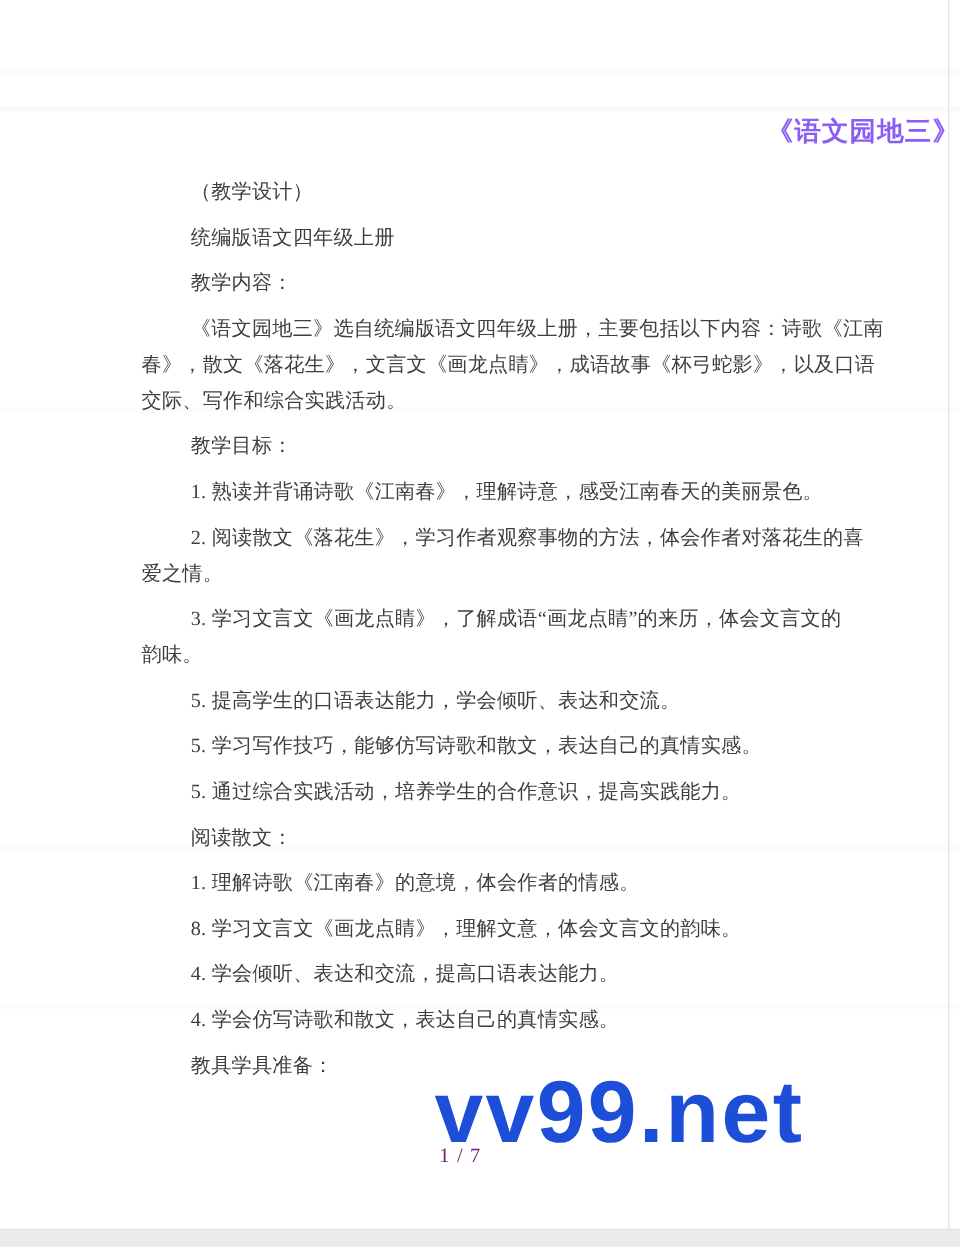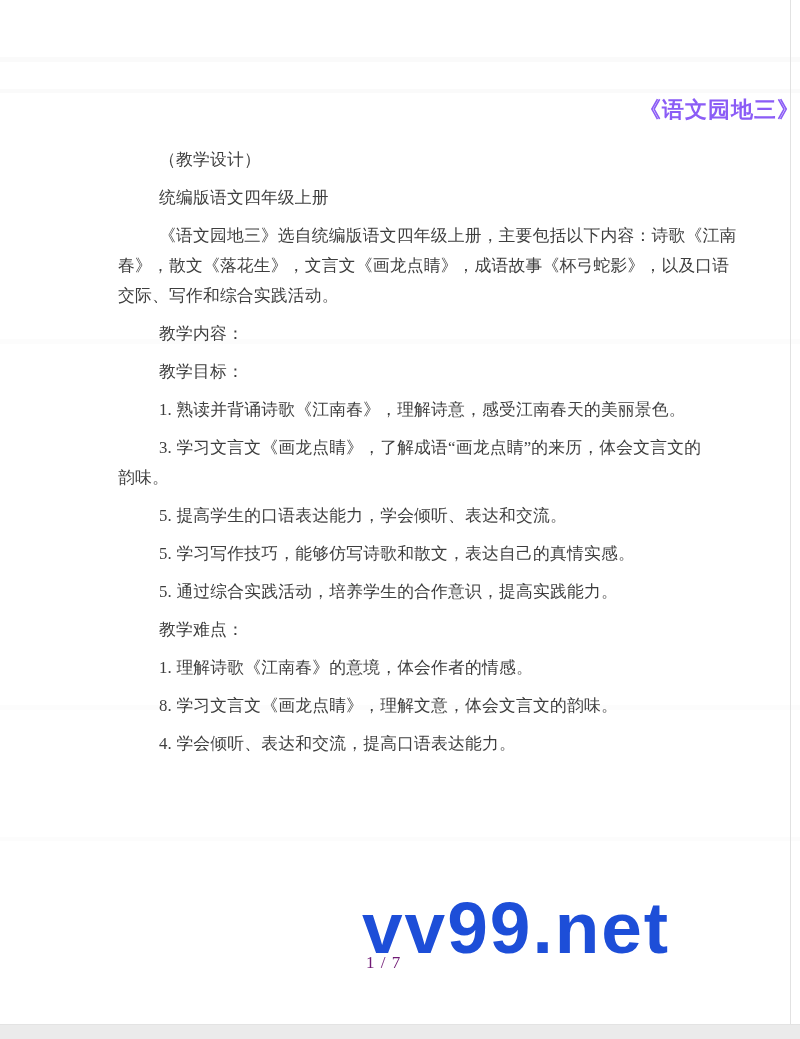--- a/index.html
+++ b/index.html
@@ -91,36 +91,40 @@
 <div class="scan-stripe stripe-5"></div>
 
 <div class="watermark">vv99.net</div>
 
 <h1 class="doc-title">《语文园地三》</h1>
 
 <div class="content content-z">
   <p class="line">（教学设计）</p>
   <p class="line">统编版语文四年级上册</p>
 
+  <p class="line">教学内容：</p>
   <p class="line">《语文园地三》选自统编版语文四年级上册，主要包括以下内容：诗歌《江南
 春》，散文《落花生》，文言文《画龙点睛》，成语故事《杯弓蛇影》，以及口语
 交际、写作和综合实践活动。</p>
-  <p class="line">教学内容：</p>
 
   <p class="line">教学目标：</p>
   <p class="line">1. 熟读并背诵诗歌《江南春》，理解诗意，感受江南春天的美丽景色。</p>
+  <p class="line">2. 阅读散文《落花生》，学习作者观察事物的方法，体会作者对落花生的喜
+爱之情。</p>
   <p class="line">3. 学习文言文《画龙点睛》，了解成语“画龙点睛”的来历，体会文言文的
 韵味。</p>
   <p class="line">5. 提高学生的口语表达能力，学会倾听、表达和交流。</p>
   <p class="line">5. 学习写作技巧，能够仿写诗歌和散文，表达自己的真情实感。</p>
   <p class="line">5. 通过综合实践活动，培养学生的合作意识，提高实践能力。</p>
 
-  <p class="line">教学难点：</p>
+  <p class="line">阅读散文：</p>
   <p class="line">1. 理解诗歌《江南春》的意境，体会作者的情感。</p>
   <p class="line">8. 学习文言文《画龙点睛》，理解文意，体会文言文的韵味。</p>
   <p class="line">4. 学会倾听、表达和交流，提高口语表达能力。</p>
+  <p class="line">4. 学会仿写诗歌和散文，表达自己的真情实感。</p>
 
+  <p class="line">教具学具准备：</p>
 </div>
 
 <div class="page-number">1 / 7</div>
 
 <div class="page-edge-line"></div>
 <div class="bottom-band"></div>
 
 </body></html>

